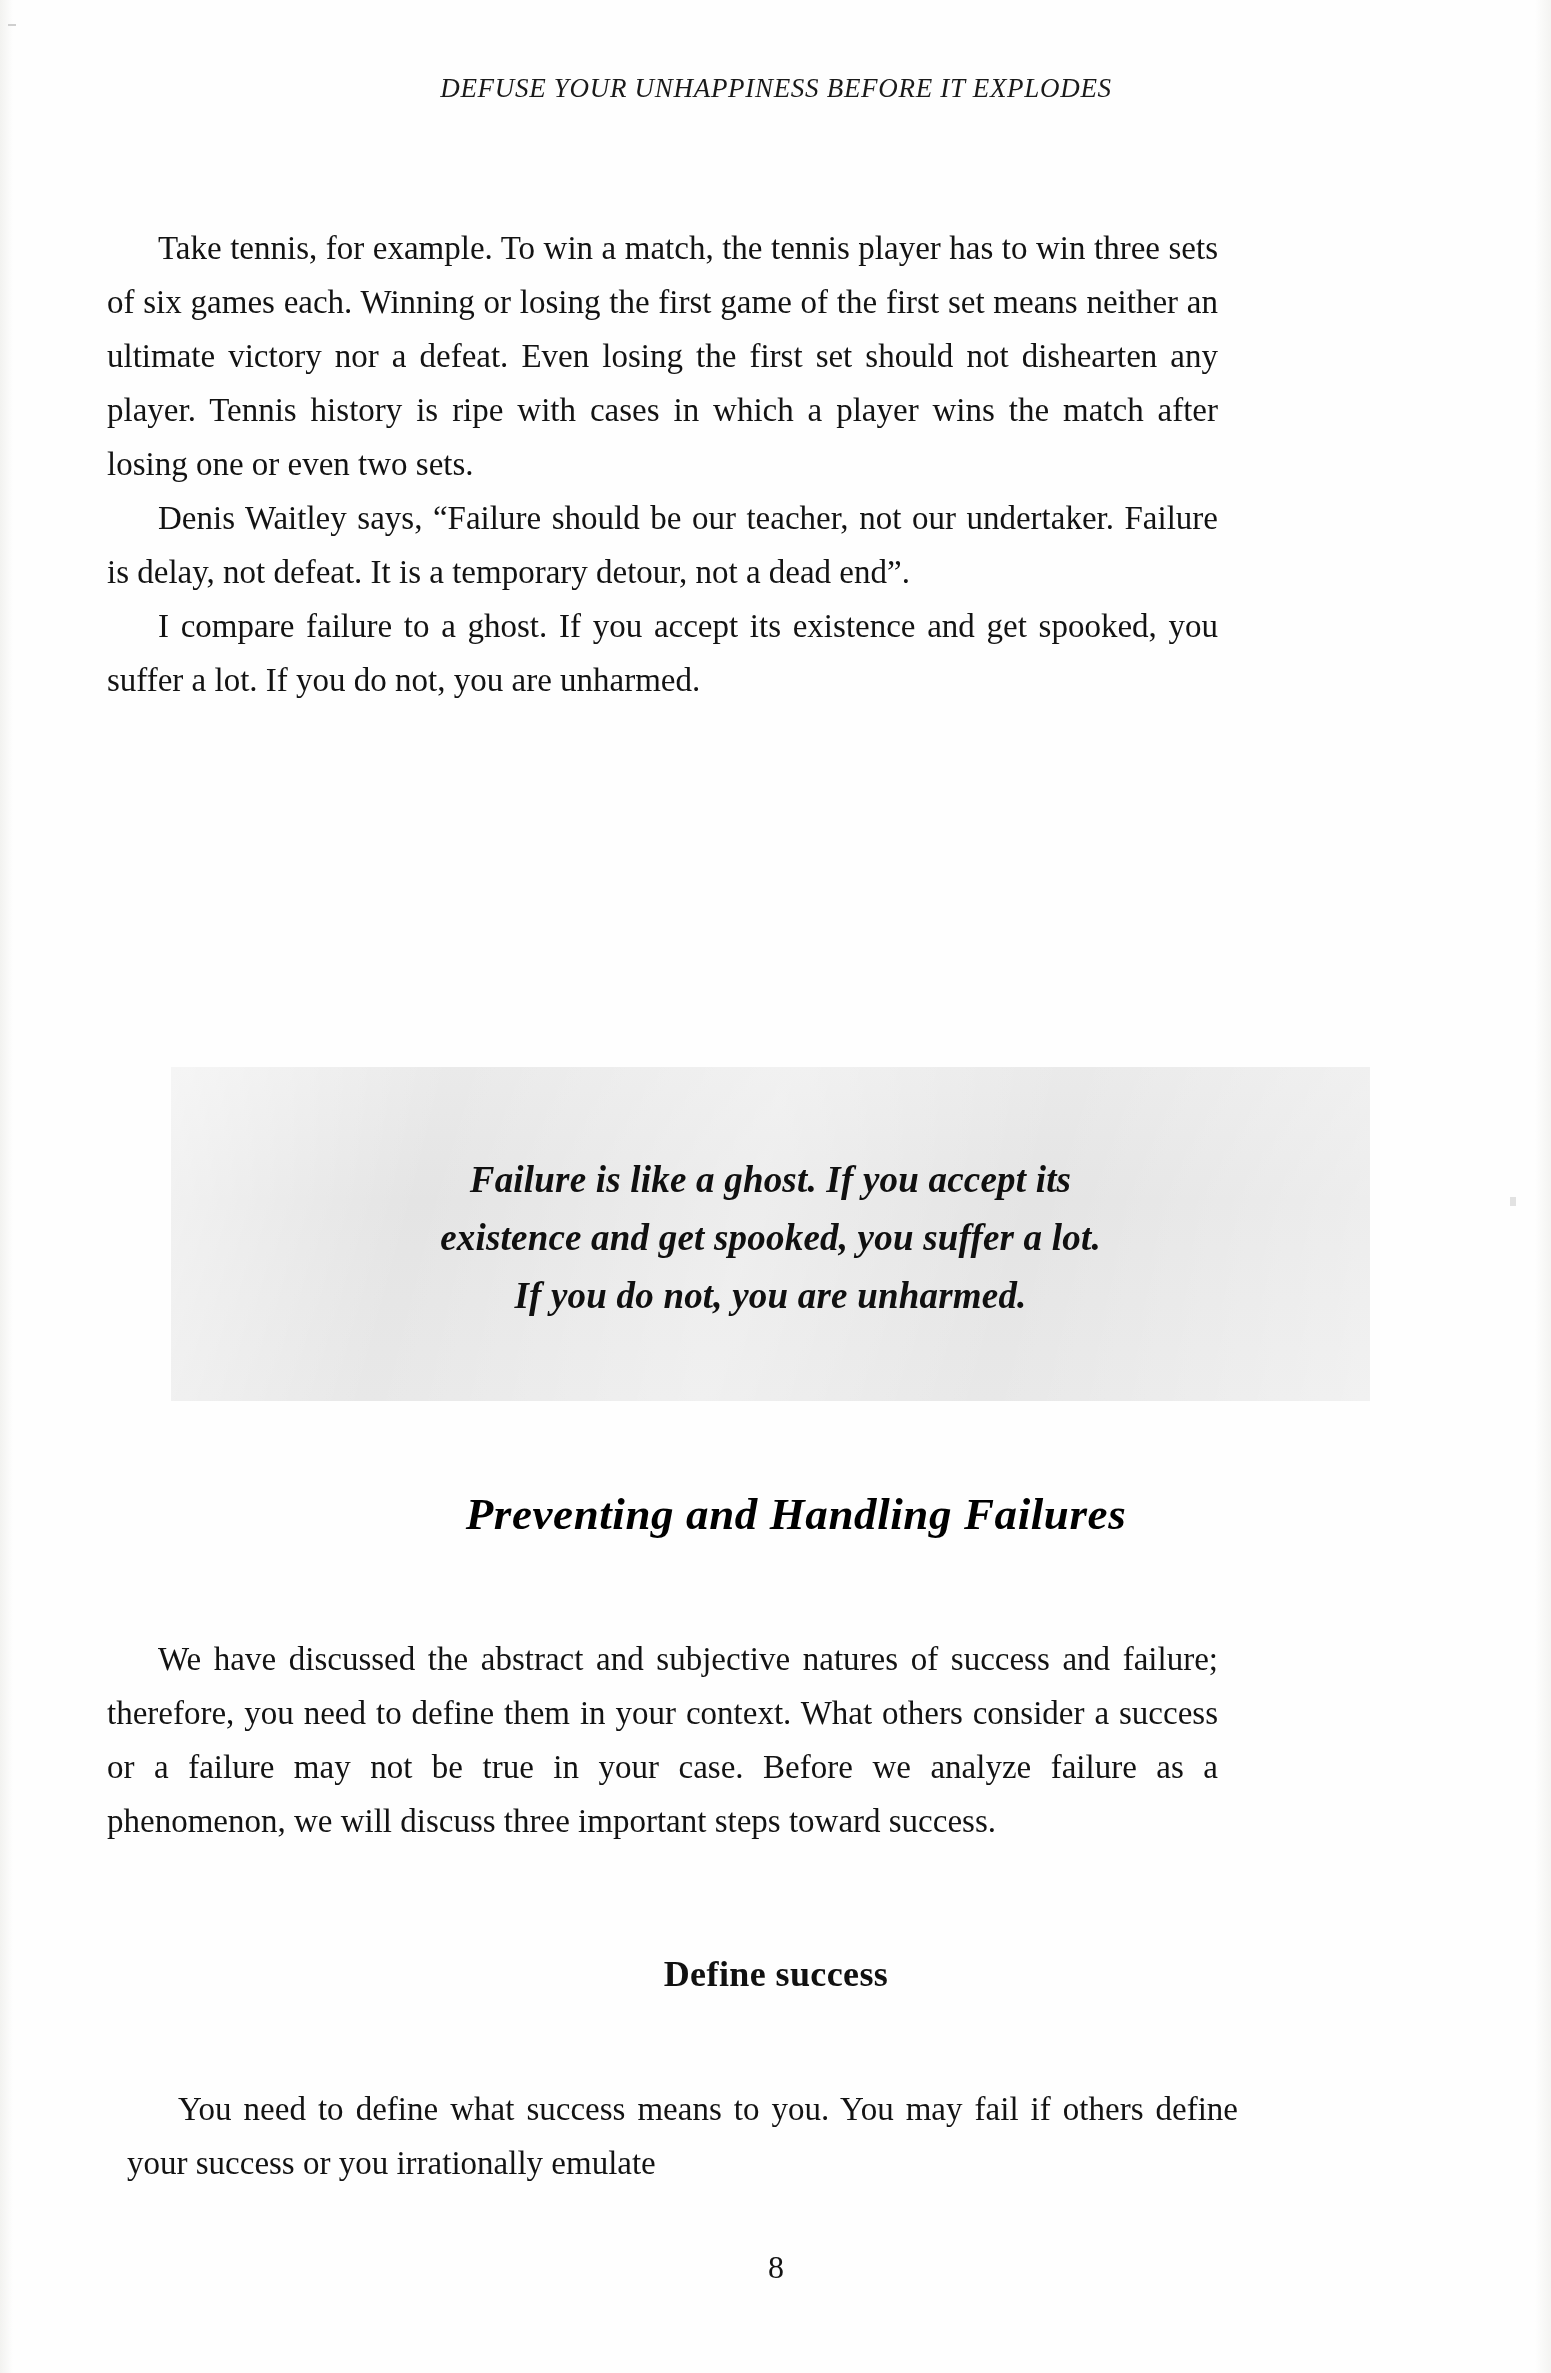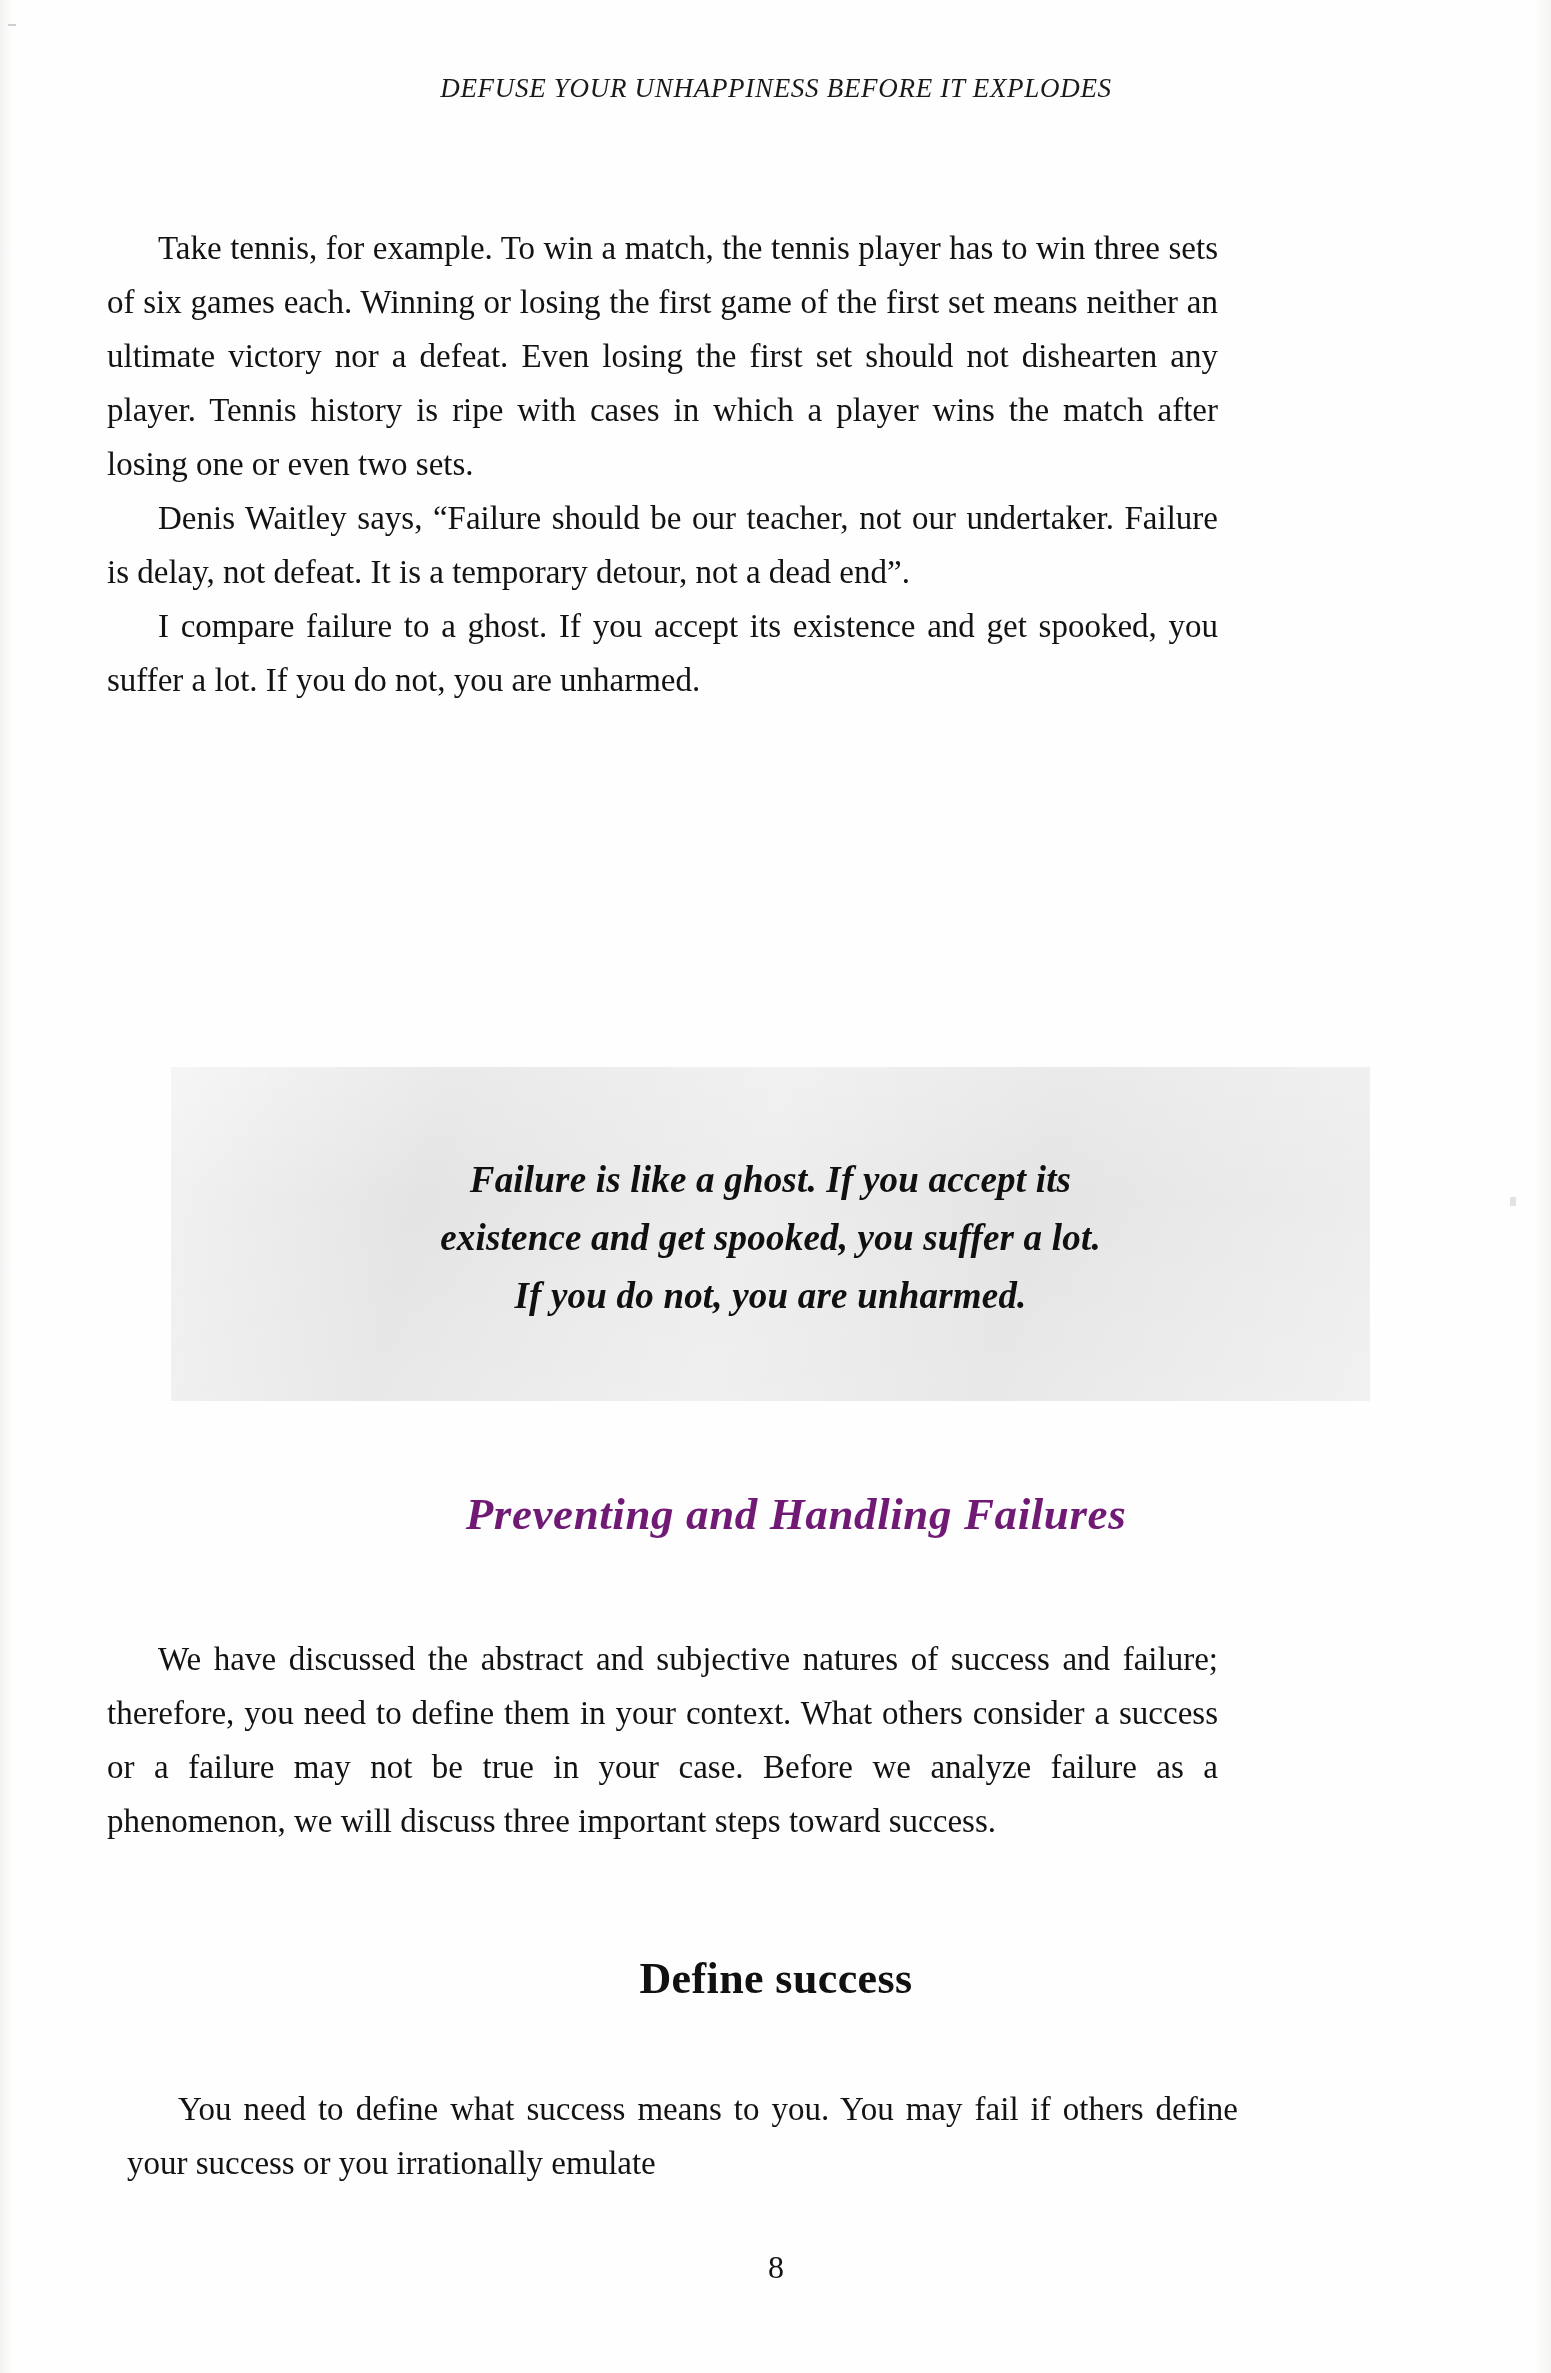--- a/index.html
+++ b/index.html
@@ -118,41 +118,41 @@
   .section-heading {
     position: absolute;
     left: 0;
     right: 0;
     top: 1488px;
     text-align: center;
     font-style: italic;
     font-weight: bold;
     font-size: 45px;
     letter-spacing: 0.6px;
-    color: #701a75;
+    color: #000000;
     margin-left: 40px;
   }
 
   
   .column2 {
     position: absolute;
     left: 107px;
     top: 1632px;
     width: 1111px;
   }
 
   
   .sub-heading {
     position: absolute;
     left: 0;
     right: 0;
     top: 1953px;
     text-align: center;
     font-weight: bold;
-    font-size: 44px;
+    font-size: 36px;
     letter-spacing: 0.4px;
     color: #111111;
   }
 
   
   .column3 {
     position: absolute;
     left: 107px;
     top: 2082px;
     width: 1111px;

